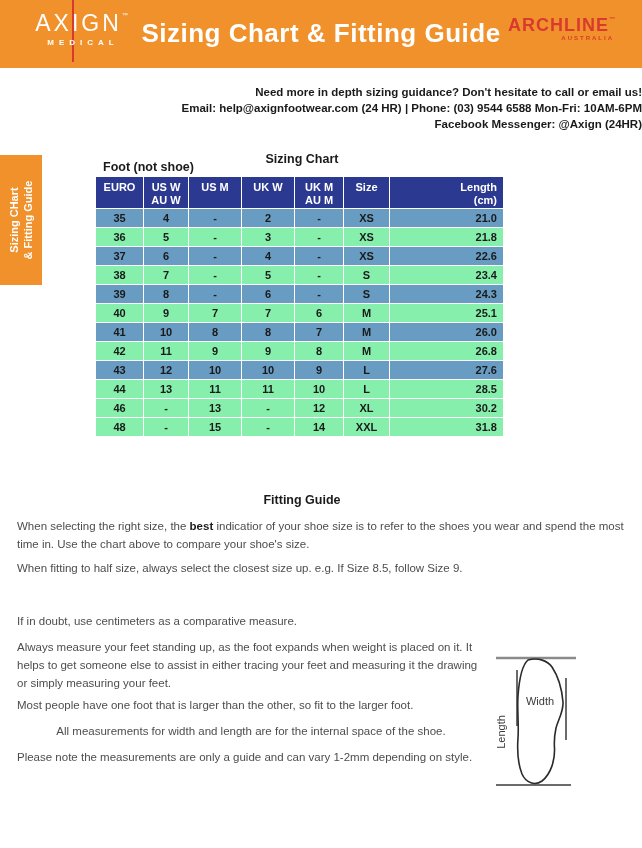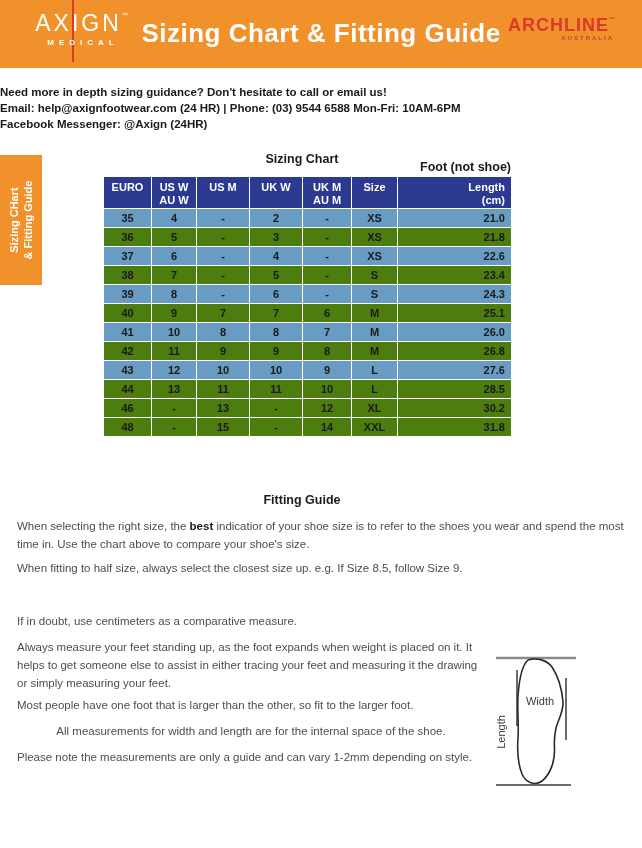--- a/index.html
+++ b/index.html
@@ -37,57 +37,57 @@
   .brand-right .brand-name {
     font-size:18px; font-weight:700; letter-spacing:1px; line-height:1;
   }
   .brand-right .brand-tm { font-size:6px; vertical-align:top; }
   .brand-right .brand-sub {
     font-size:6px; letter-spacing:2px; font-weight:700; margin-top:1px; text-align:right; padding-right:8px;
   }
 
   
   .contact {
-    position:absolute; left:0; top:84px; width:642px; text-align:left;
+    position:absolute; left:0; top:84px; width:642px; text-align:right;
     font-weight:700; color:#1A1A1A; font-size:11.5px; line-height:16px;
   }
 
   
   .side-tab {
     position:absolute; left:0; top:155px; width:42px; height:130px; background:#F0912B;
   }
   .side-tab .tab-text {
     position:absolute; left:50%; top:50%;
     transform:translate(-50%,-50%) rotate(-90deg);
     white-space:nowrap; color:#ffffff; font-weight:700; font-size:11px;
     line-height:14px; text-align:center;
   }
 
   
   .chart-title {
     position:absolute; left:0; top:152px; width:604px; text-align:center;
     font-weight:700; font-size:12.5px; color:#1A1A1A;
   }
   .chart-note {
-    position:absolute; left:103px; top:160px; width:408px; text-align:right;
+    position:absolute; left:103px; top:160px; width:408px; text-align:left;
     font-weight:700; font-size:12.5px; color:#1A1A1A;
   }
   table.sizing {
-    position:absolute; left:103px; top:176px; width:408px;
+    position:absolute; left:95px; top:176px; width:408px;
     border-collapse:collapse; table-layout:fixed;
     font-size:11px; font-weight:700; color:#1A1A1A;
   }
   table.sizing th, table.sizing td { border:1px solid #ffffff; }
   table.sizing th {
     background:#2B3990; color:#ffffff; font-weight:700; font-size:11px;
     height:32px; vertical-align:top; padding-top:4px; line-height:13px; text-align:center;
   }
   table.sizing td { height:19px; text-align:center; }
   table.sizing tr.row-blue td { background:#689CC2; }
-  table.sizing tr.row-lav  td { background:#4d7c0f; }
+  table.sizing tr.row-lav  td { background:#86efac; }
   table.sizing th:nth-child(1), table.sizing td:nth-child(1) { width:48px; }
   table.sizing th:nth-child(2), table.sizing td:nth-child(2) { width:45px; }
   table.sizing th:nth-child(3), table.sizing td:nth-child(3) { width:53px; }
   table.sizing th:nth-child(4), table.sizing td:nth-child(4) { width:53px; }
   table.sizing th:nth-child(5), table.sizing td:nth-child(5) { width:49px; }
   table.sizing th:nth-child(6), table.sizing td:nth-child(6) { width:46px; }
   table.sizing th:nth-child(7), table.sizing td:nth-child(7) { width:114px; text-align:right; padding-right:6px; }
 
   
   .section-heading {

